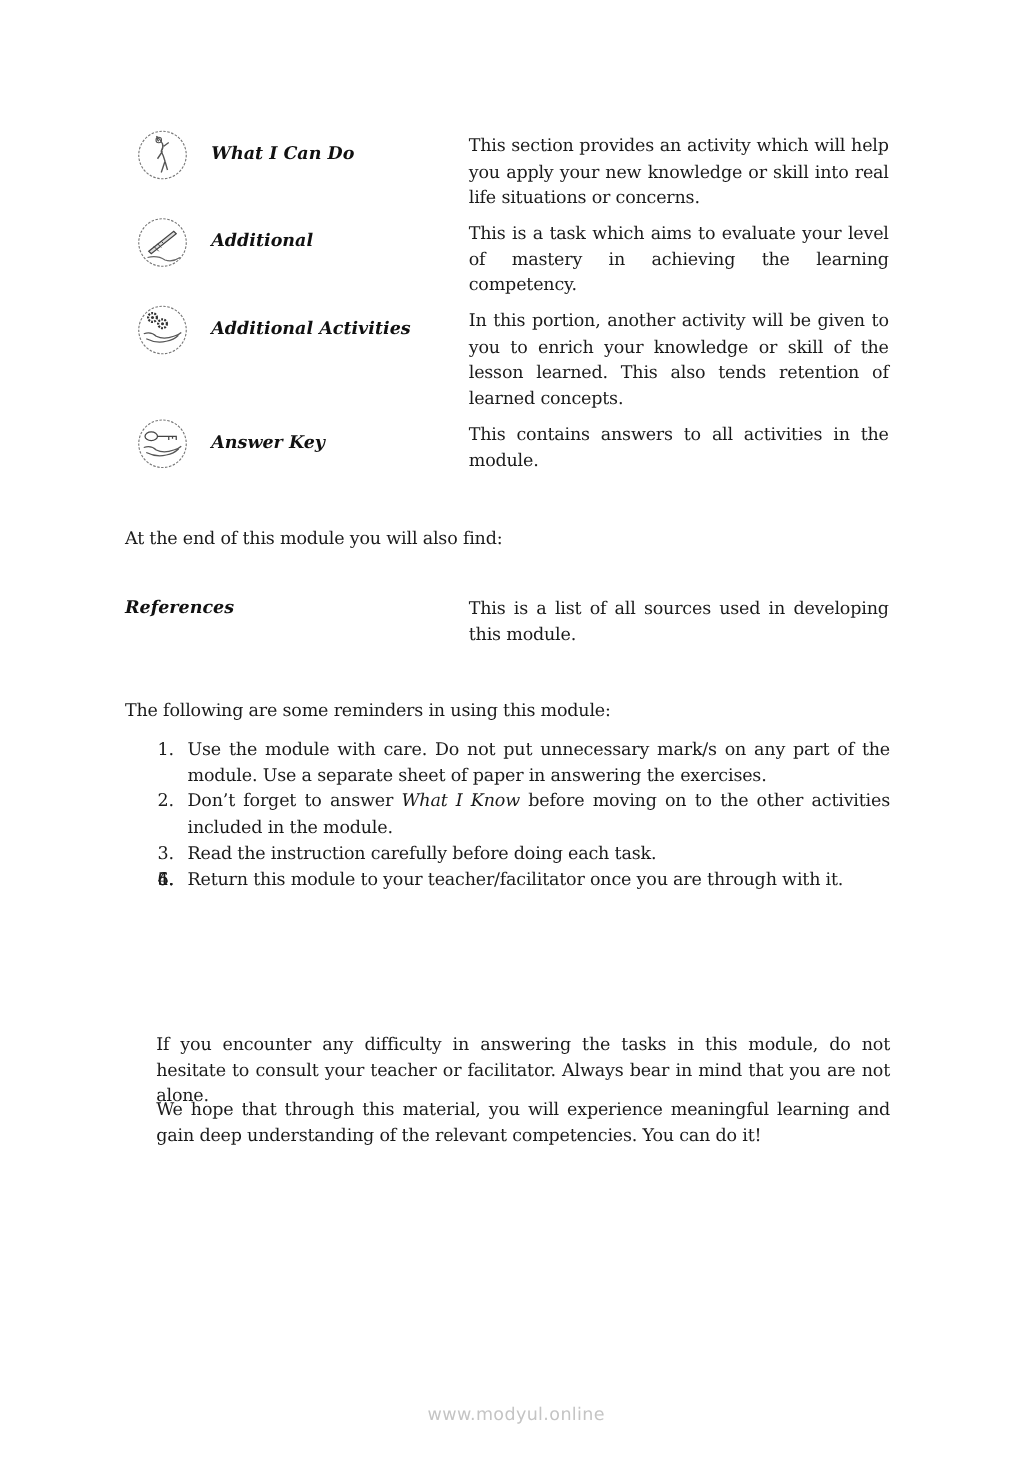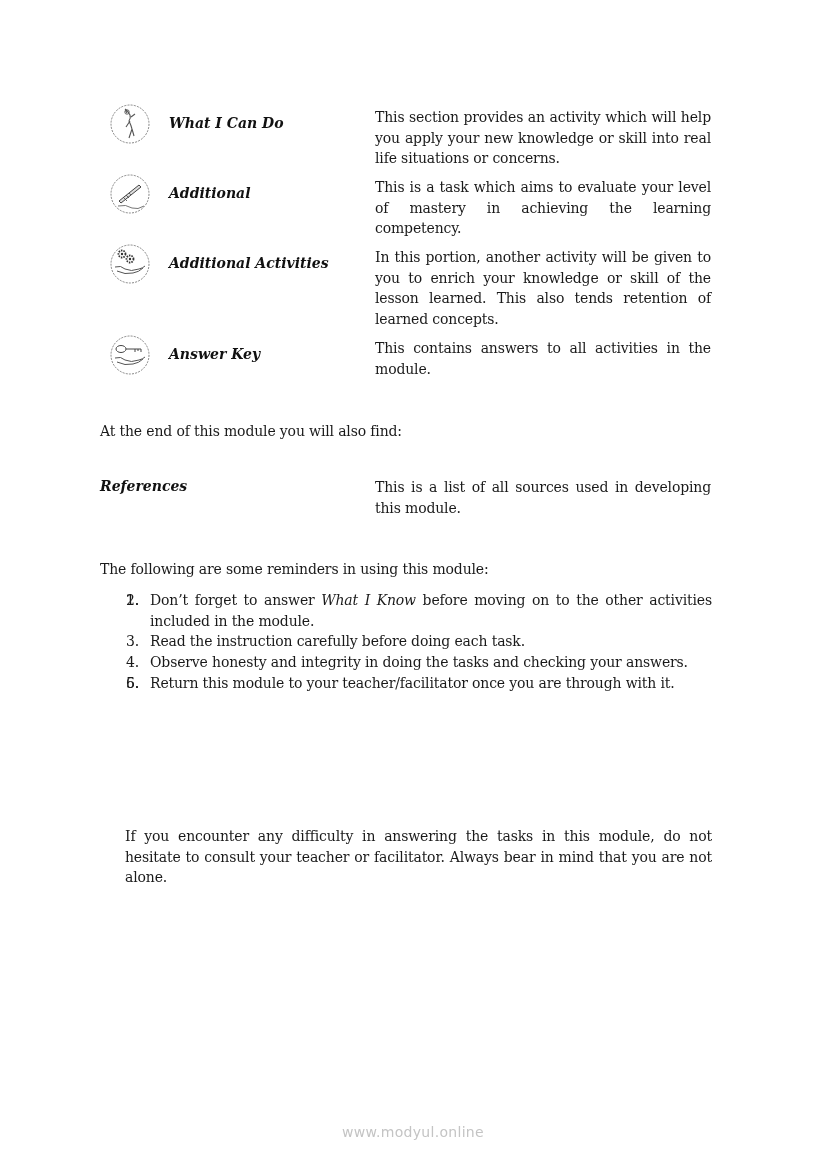--- a/index.html
+++ b/index.html
@@ -168,38 +168,39 @@
   <div class="row" style="top:477px;">
     <div class="label" style="left:0; top:1px;">References</div>
     <div class="desc" style="top:0;">This is a list of all sources used in developing this module.</div>
   </div>
 
   <div class="para" style="left:100px; top:559px; width:612px;">The following are some reminders in using this module:</div>
 
   <ol class="reminders">
     <li>
       <span class="num">1.</span>
+      <span>Use the module with care. Do not put unnecessary mark/s on any part of the module. Use a separate sheet of paper in answering the exercises.</span>
     </li>
     <li>
       <span class="num">2.</span>
       <span>Don’t forget to answer </span><span class="ital">What I Know</span><span> before moving on to the other activities included in the module.</span>
     </li>
     <li>
       <span class="num">3.</span>
       <span>Read the instruction carefully before doing each task.</span>
     </li>
     <li>
       <span class="num">4.</span>
-      <span>Observe honesty and integrity in doing the tasks and checking your answers.</span>
     </li>
     <li>
       <span class="num">5.</span>
     </li>
     <li>
       <span class="num">6.</span>
       <span>Return this module to your teacher/facilitator once you are through with it.</span>
     </li>
   </ol>
 
   <div class="para just" style="left:125px; top:826px; width:587px;">If you encounter any difficulty in answering the tasks in this module, do not hesitate to consult your teacher or facilitator. Always bear in mind that you are not alone.</div>
+  <div class="para just" style="left:125px; top:878px; width:587px;">We hope that through this material, you will experience meaningful learning and gain deep understanding of the relevant competencies. You can do it!</div>
 
   <div class="watermark">www.modyul.online</div>
 </div>
 
 </body></html>

